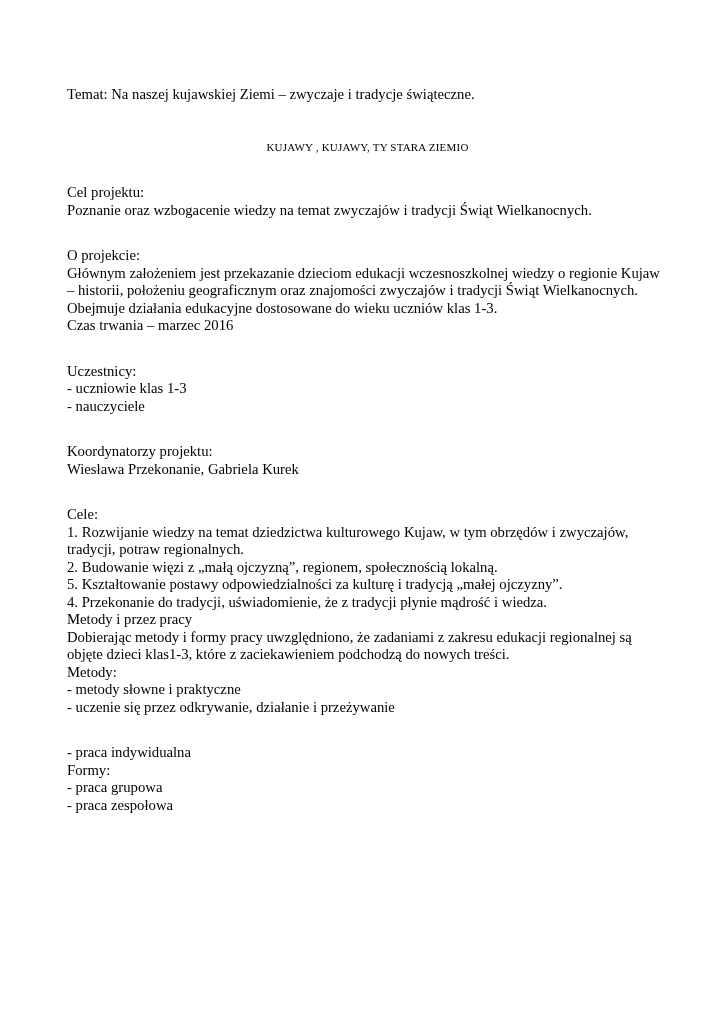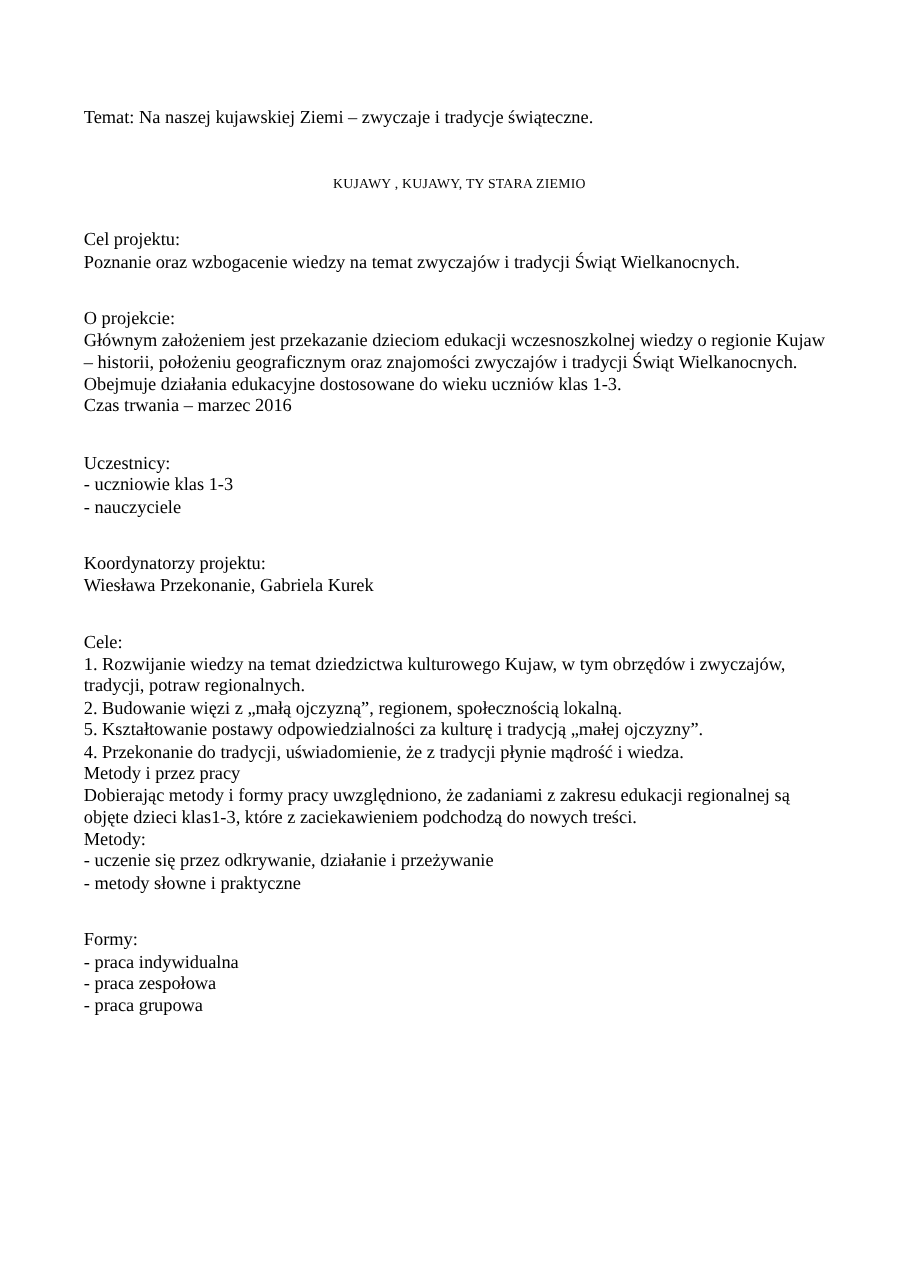--- a/index.html
+++ b/index.html
@@ -79,24 +79,24 @@
     <p>5. Kształtowanie postawy odpowiedzialności za kulturę i tradycją „małej ojczyzny”.</p>
     <p>4. Przekonanie do tradycji, uświadomienie, że z tradycji płynie mądrość i wiedza.</p>
   </div>
 
   <p class="section-heading">Metody i przez pracy</p>
 
   <p class="block">Dobierając metody i formy pracy uwzględniono, że zadaniami z zakresu edukacji regionalnej są objęte dzieci klas1-3, które z zaciekawieniem podchodzą do nowych treści.</p>
 
   <div class="block-xl">
     <p>Metody:</p>
+    <p>- metody słowne i praktyczne</p>
     <p>- uczenie się przez odkrywanie, działanie i przeżywanie</p>
-    <p>- metody słowne i praktyczne</p>
   </div>
 
   <div class="block">
+    <p>- praca indywidualna</p>
     <p>Formy:</p>
-    <p>- praca indywidualna</p>
+    <p>- praca grupowa</p>
     <p>- praca zespołowa</p>
-    <p>- praca grupowa</p>
   </div>
 
 </div>
 
 </body></html>

